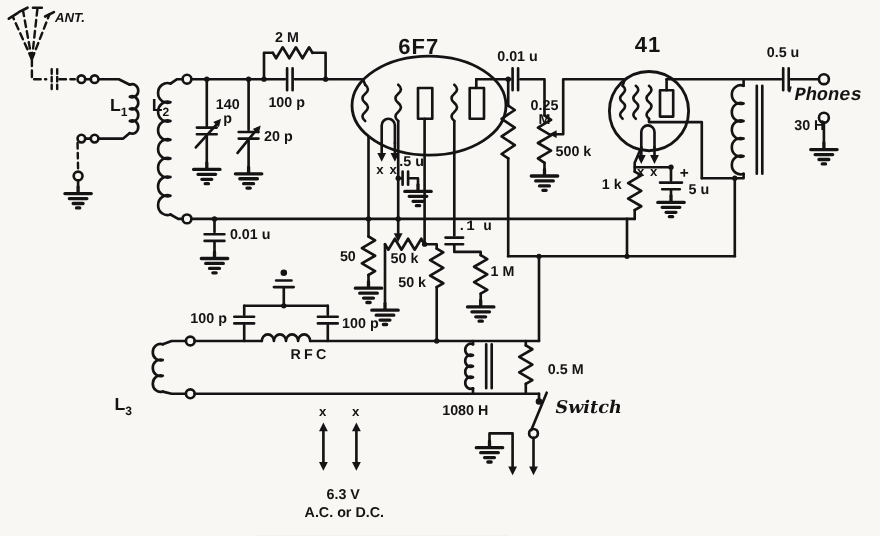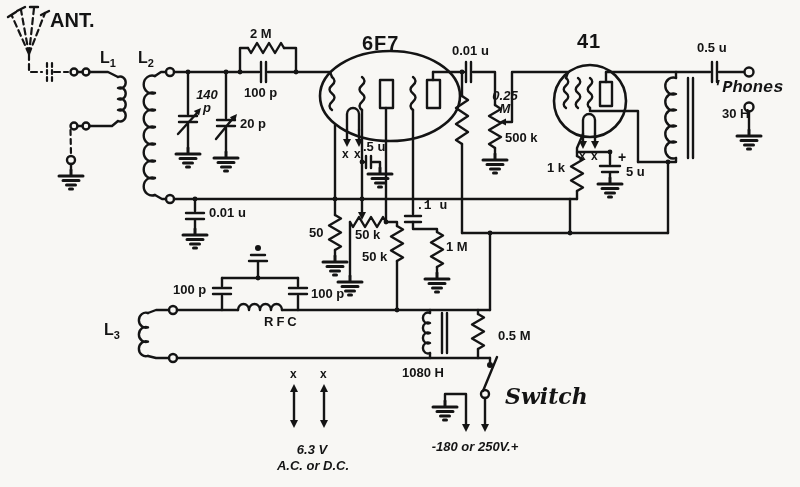--- a/index.html
+++ b/index.html
@@ -1,26 +1,26 @@
 <!DOCTYPE html>
 <html><head>
 <meta charset="utf-8">
 <style>
   html,body{margin:0;padding:0;background:#e9e9e9;}
   #stage{position:relative;width:800px;height:487px;background:#f8f7f4;overflow:hidden;
          font-family:"Liberation Sans",sans-serif;}
   #stage svg{position:absolute;left:0;top:0;}
   .lb{position:absolute;font:bold 13px/1.05 "Liberation Sans",sans-serif;color:#141414;white-space:nowrap;}
   .big{font-size:20px;letter-spacing:1px;}
-  .med{font-size:20px;}
-  .coil{font-size:16px;}
+  .med{font-size:12px;font-style:italic;}
+  .coil{font-size:16px;margin-top:39px;}
   .coil .sub{font-size:11px;vertical-align:-4px;}
   .hand{font-family:"DejaVu Serif",serif;font-style:italic;font-weight:bold;font-size:17px;}
-  .hand.sw{font-size:22px;margin-top:23px;}
-  .wrap{white-space:normal;text-align:center;line-height:1.0;font-style:italic;}
+  .hand.sw{font-size:16px;}
+  .wrap{white-space:normal;text-align:center;line-height:1.0;}
   .xm{font-size:12px;}
   .plus{font-size:14px;}
   .rfc{letter-spacing:3px;margin-left:20px;}
 </style>
 </head>
 <body>
 
 <div id="stage">
 
 <svg width="800" height="487" viewBox="0 0 800 487" stroke="#141414" fill="none" stroke-width="2.4" stroke-linecap="round" stroke-linejoin="round">
@@ -274,21 +274,21 @@
 
 <span class="lb" style="left:250px;top:27px;">2 M</span>
 <span class="lb" style="left:244px;top:86px;">100 p</span>
 <div class="lb wrap" style="left:191px;top:88px;width:32px;">140 p</div>
 <span class="lb" style="left:240px;top:117px;">20 p</span>
 
 <span class="lb big" style="left:362px;top:33px;">6F7</span>
 <span class="lb big" style="left:577px;top:31px;">41</span>
 
 <span class="lb" style="left:452px;top:44px;">0.01 u</span>
-<div class="lb wrap" style="left:487px;top:89px;width:36px;">0.25 M</div>
+<div class="lb wrap" style="left:477px;top:89px;width:36px;">0.25 M</div>
 <span class="lb" style="left:505px;top:131px;">500 k</span>
 
 <span class="lb" style="left:697px;top:41px;">0.5 u</span>
 <span class="lb hand" style="left:712px;top:79px;font-family:Liberation Mono, monospace;">'Phones</span>
 <span class="lb" style="left:722px;top:107px;">30 H</span>
 
 <span class="lb" style="left:547px;top:161px;">1 k</span>
 <span class="lb plus" style="left:618px;top:150px;">+</span>
 <span class="lb" style="left:626px;top:165px;">5 u</span>
 
@@ -303,21 +303,20 @@
 <span class="lb" style="left:173px;top:283px;">100 p</span>
 <span class="lb" style="left:311px;top:287px;">100 p</span>
 <span class="lb rfc" style="left:244px;top:315px;">RFC</span>
 
 <span class="lb" style="left:402px;top:366px;">1080 H</span>
 <span class="lb" style="left:498px;top:329px;">0.5 M</span>
 <span class="lb hand sw" style="left:505px;top:362px;">Switch</span>
 
 <div class="lb wrap" style="left:287px;top:443px;width:50px;">6.3 V</div>
 <div class="lb wrap" style="left:267px;top:459px;width:92px;text-align:center;">A.C. or D.C.</div>
-<div class="lb wrap" style="left:408px;top:440px;width:134px;">-180 or 250V.+</div>
 
 <span class="lb xm" style="left:342px;top:148px;">x</span>
 <span class="lb xm" style="left:354px;top:148px;">x</span>
 <span class="lb xm" style="left:579px;top:150px;">x</span>
 <span class="lb xm" style="left:591px;top:150px;">x</span>
 <span class="lb xm" style="left:290px;top:368px;">x</span>
 <span class="lb xm" style="left:320px;top:368px;">x</span>
 
 </div>
 

